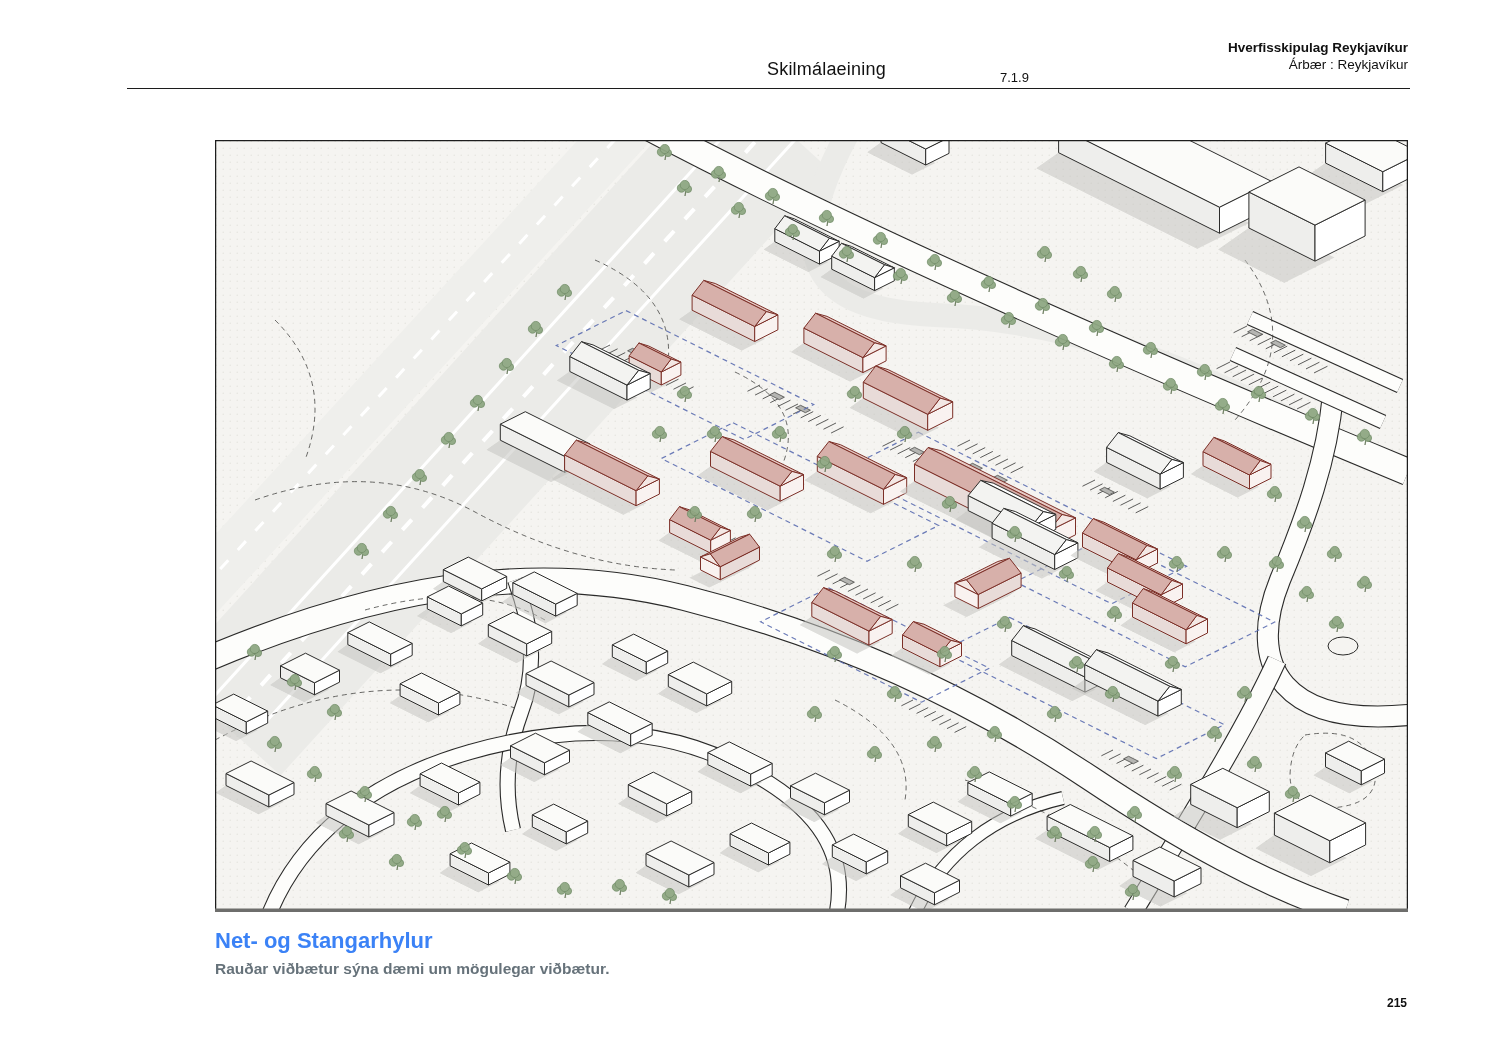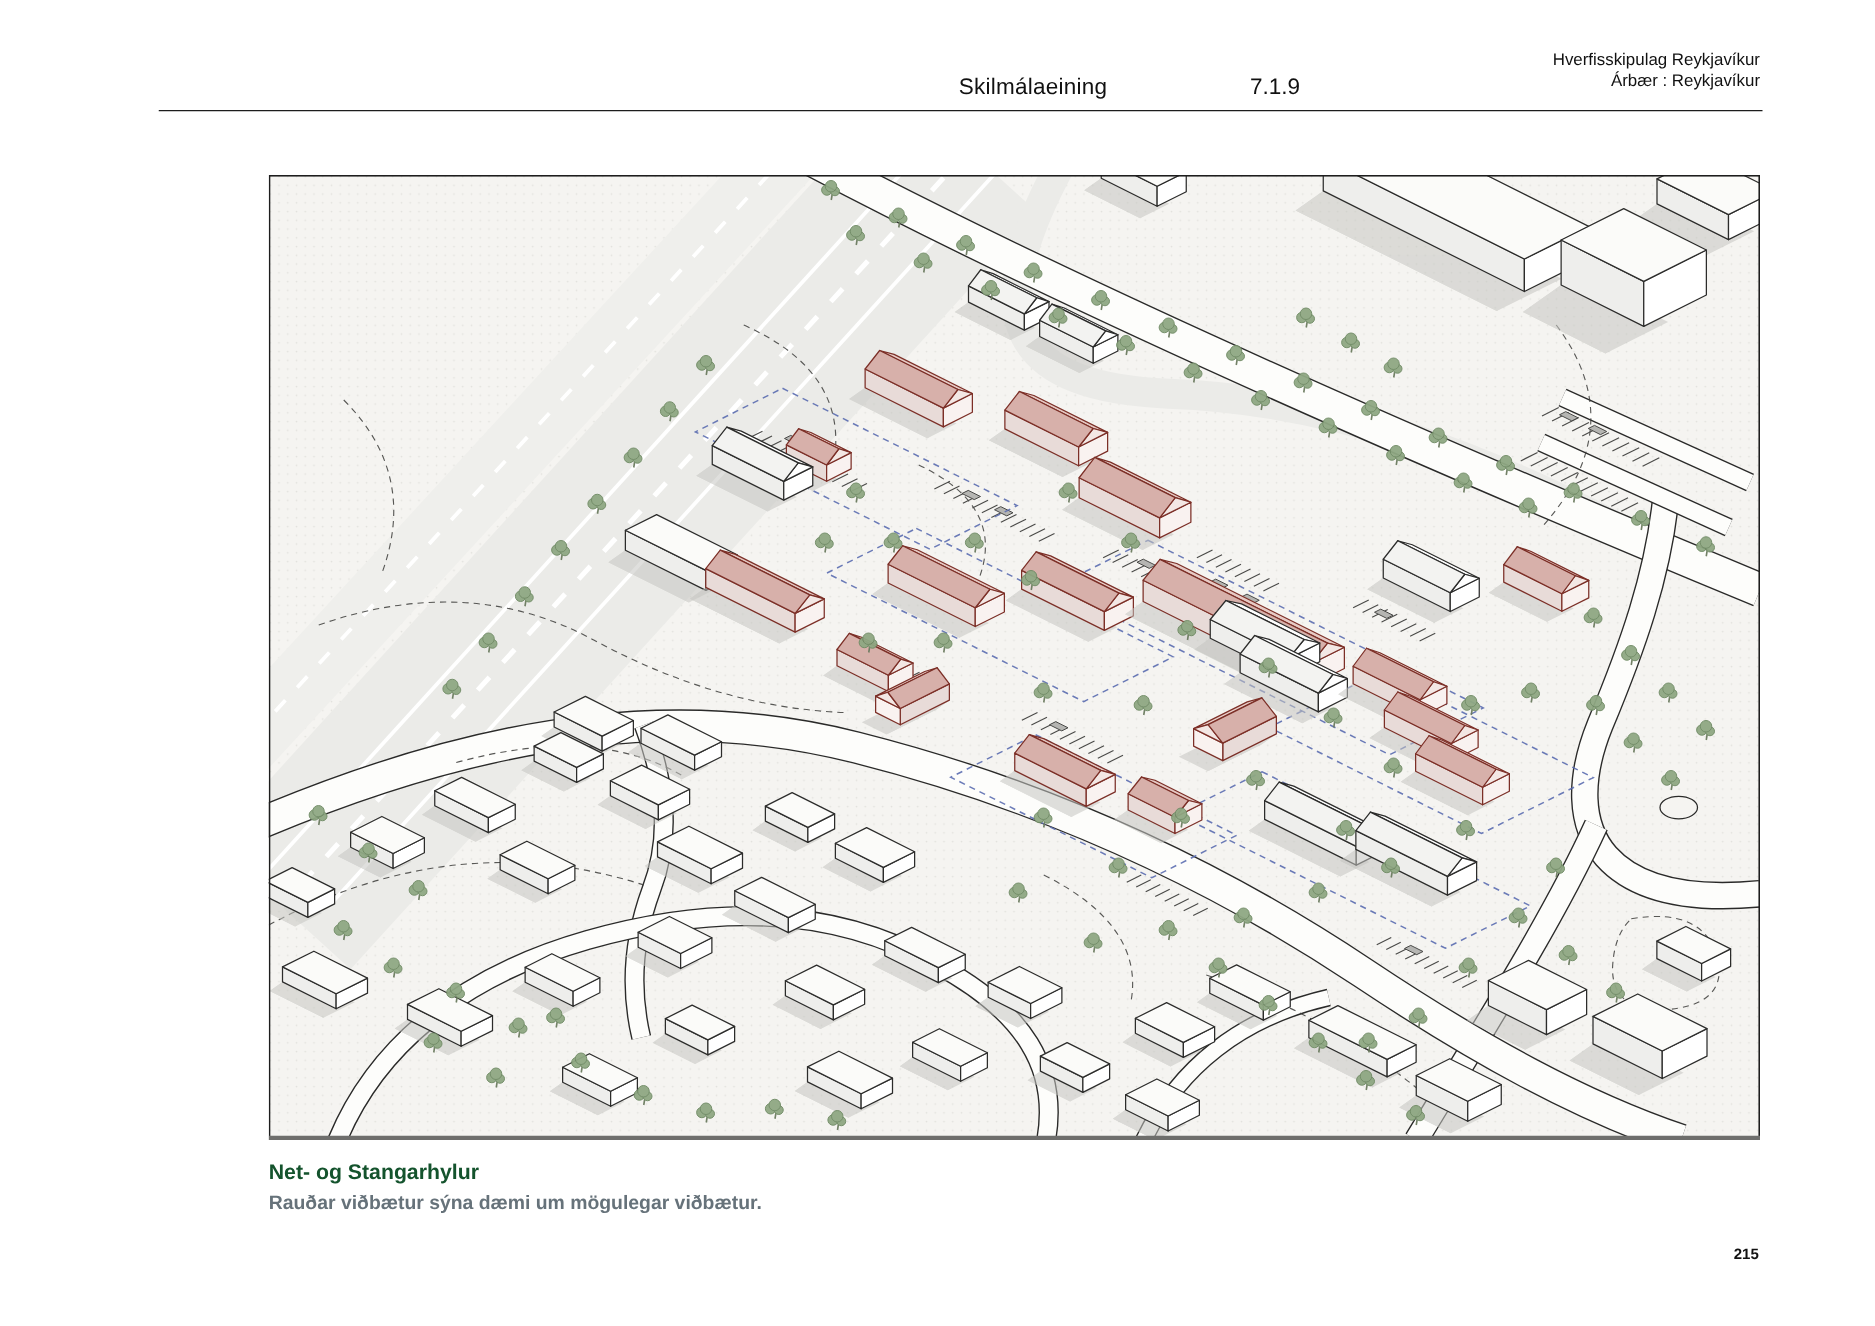--- a/index.html
+++ b/index.html
@@ -1,27 +1,27 @@
 <!DOCTYPE html>
 <html><head>
 <meta charset="utf-8">
 <style>
   html,body{margin:0;padding:0;}
   body{
     width:1500px;height:1061px;background:#ffffff;position:relative;
     font-family:"Liberation Sans", sans-serif;color:#111;overflow:hidden;
   }
   .hdr-label{position:absolute;left:767px;top:59px;font-size:18px;letter-spacing:.2px;}
-  .hdr-num{position:absolute;left:1000px;top:59px;font-size:18px;}
+  .hdr-num{position:absolute;left:1000px;top:70px;font-size:13px;}
   .hdr-right{position:absolute;right:92px;top:39px;text-align:right;font-size:13.5px;line-height:17px;}
-  .hdr-right .t{font-weight:normal;}
+  .hdr-right .t{font-weight:bold;}
   .hdr-rule{position:absolute;left:127px;top:88px;width:1283px;border-top:1.6px solid #1c1c1c;}
   #map-svg{position:absolute;left:215px;top:140px;width:1193px;height:772px;display:block;background:#ffffff;}
   .cap{position:absolute;left:215px;top:928px;}
-  .cap-title{font-size:17px;font-weight:bold;color:#14532d;}
+  .cap-title{font-size:22px;font-weight:bold;color:#3b82f6;}
   .cap-desc{font-size:15.5px;color:#66727a;margin-top:6px;font-weight:bold;}
   .pagenum{position:absolute;right:93px;top:996px;font-size:12px;font-weight:bold;}
 </style>
 </head>
 <body>
 
 <span class="hdr-label">Skilmálaeining</span>
 <span class="hdr-num">7.1.9</span>
 <div class="hdr-right">
   <div class="t">Hverfisskipulag Reykjavíkur</div>

